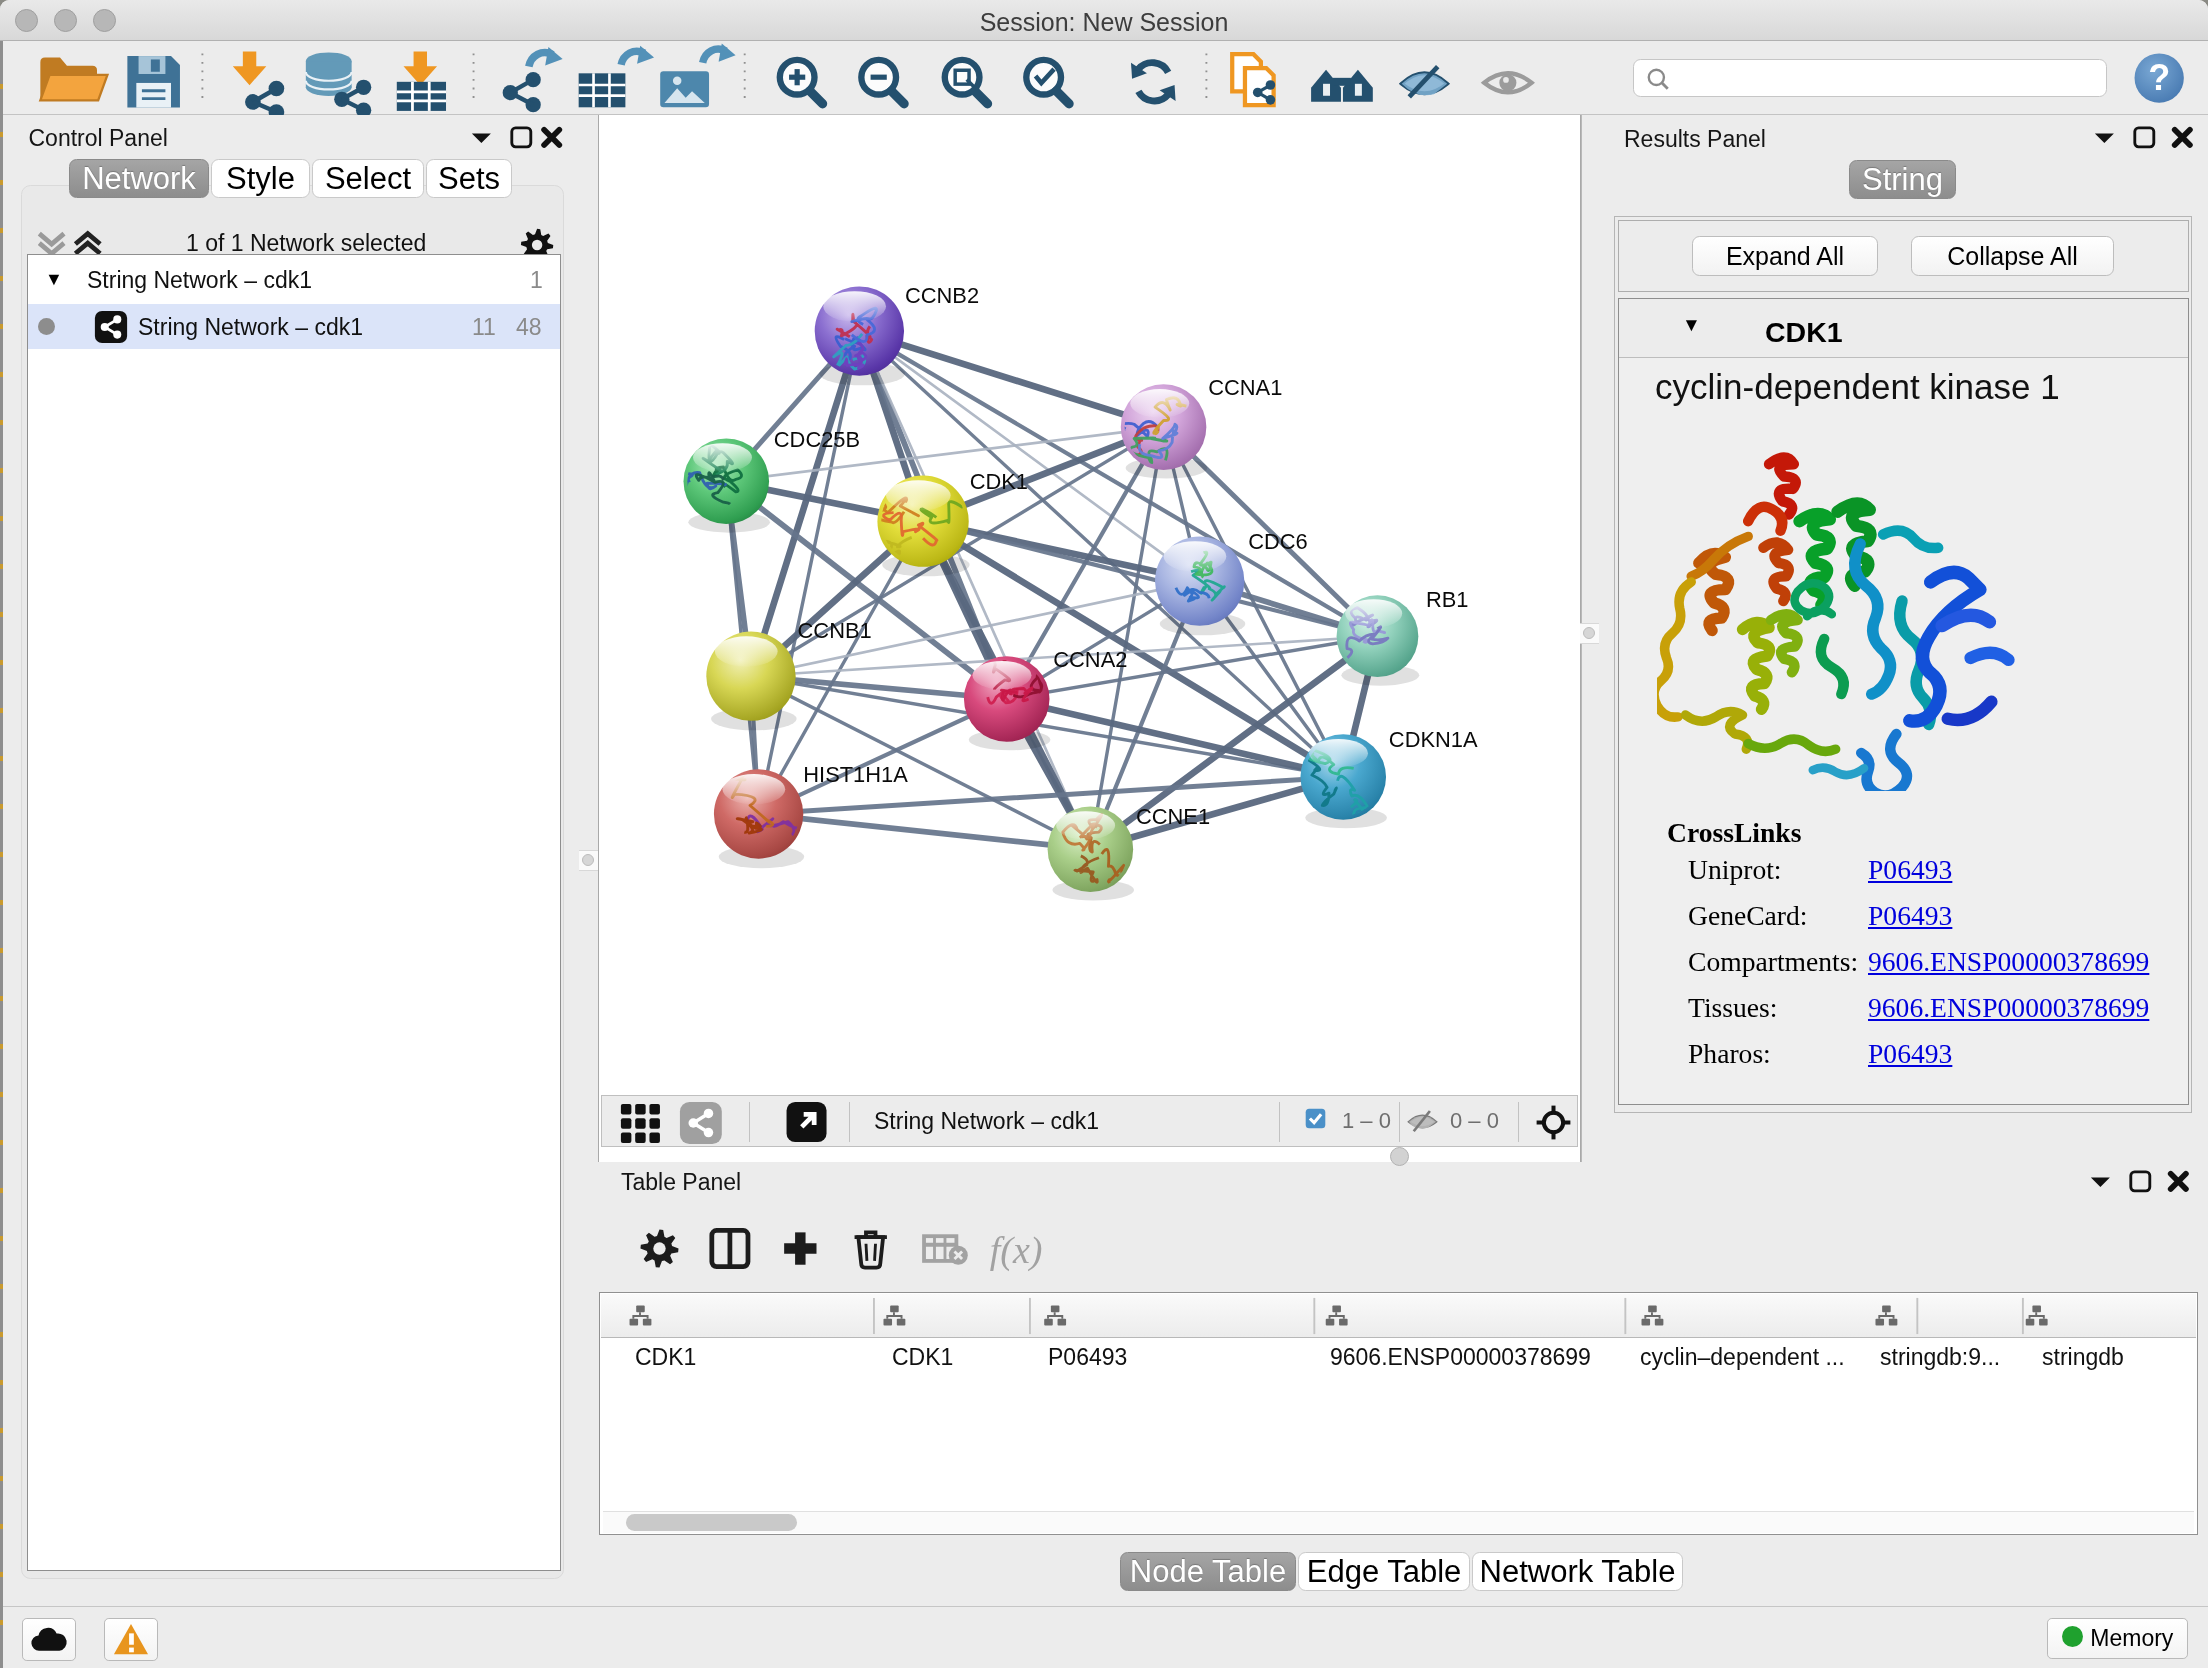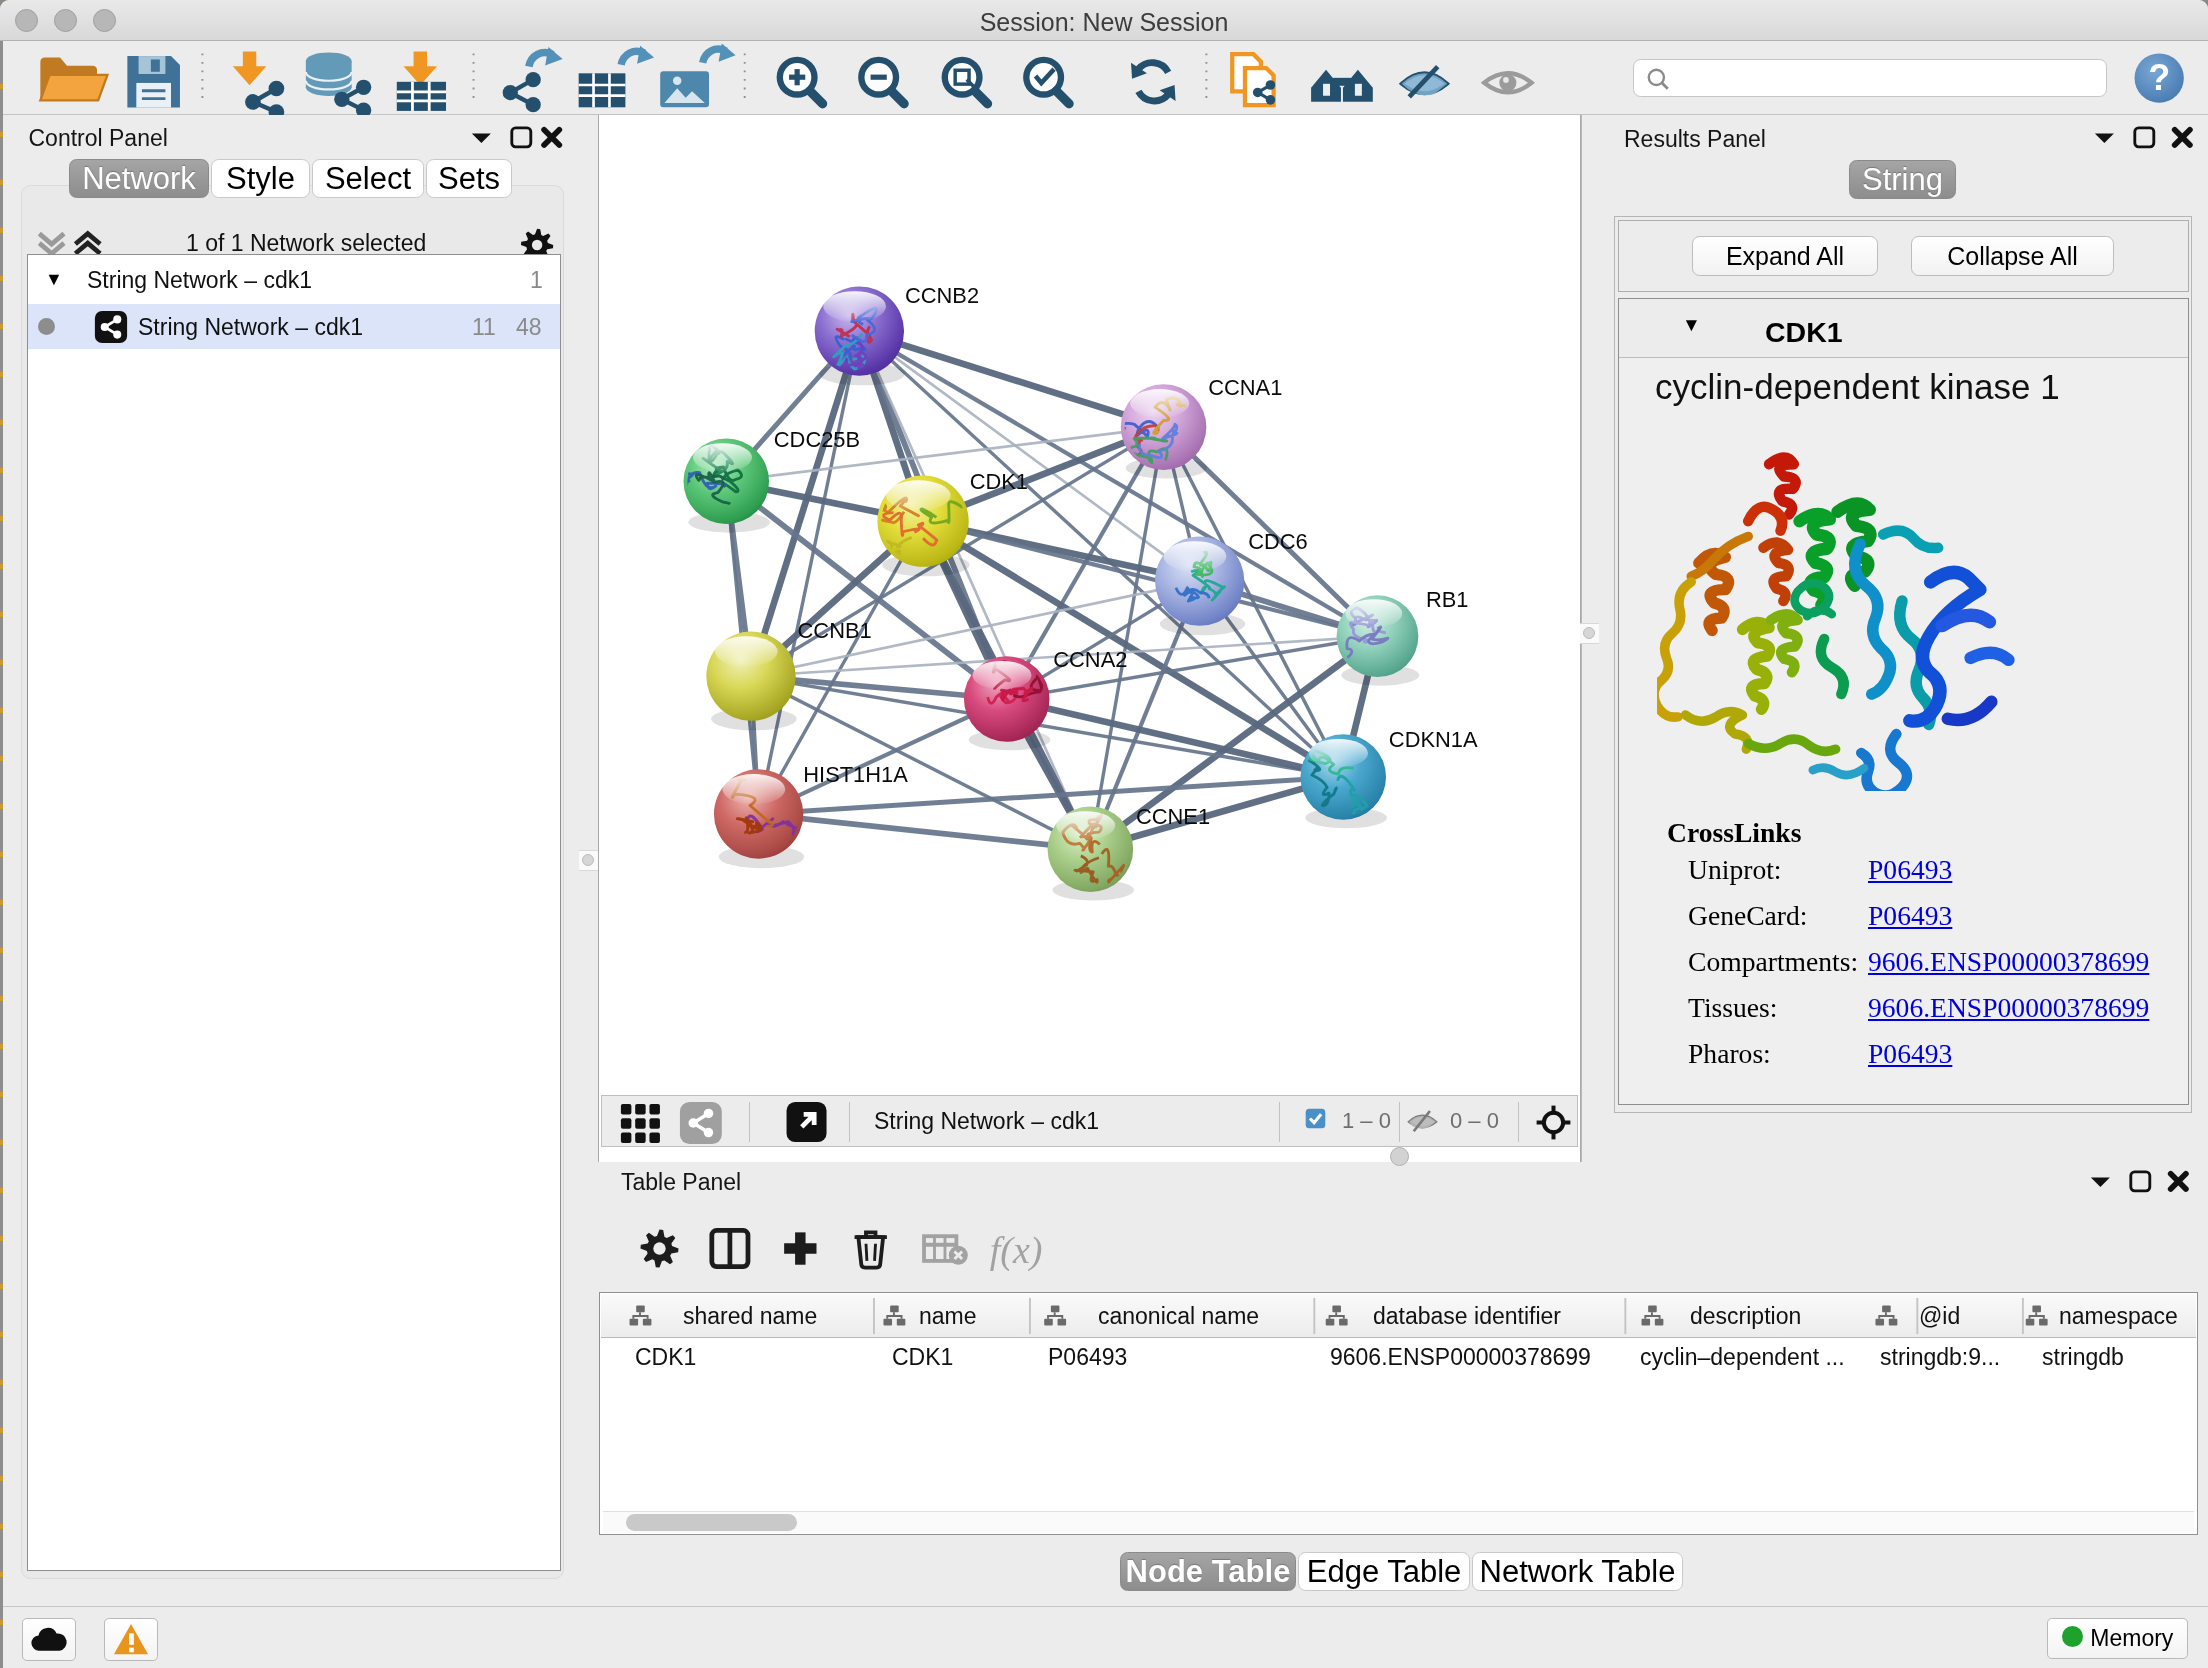--- a/index.html
+++ b/index.html
@@ -707,29 +707,20 @@
       <rect x="-22" y="-13" width="34" height="26" fill="none" stroke="#a2a2a2" stroke-width="4"></rect>
       <line x1="-22" y1="-4" x2="12" y2="-4" stroke="#a2a2a2" stroke-width="4"></line>
       <line x1="-11" y1="-13" x2="-11" y2="13" stroke="#a2a2a2" stroke-width="3"></line>
         <line x1="0" y1="-13" x2="0" y2="13" stroke="#a2a2a2" stroke-width="3"></line>
       <circle cx="14" cy="7" r="10" fill="#a2a2a2"></circle>
         <path d="M10,3 l8,8 M18,3 l-8,8" stroke="#ececec" stroke-width="3"></path>
     </g>
     <text x="380" y="45" font-family="Liberation Serif, serif" font-style="italic" font-size="40" fill="#a2a2a2">f(x)</text>
   </svg>
   <div style="position:absolute;left:601px;top:1294px;width:1595px;height:44px;background:linear-gradient(#fafafa,#ececec);border-bottom:1px solid #b8b8b8;"></div>
-  <div style="position:absolute;left:601px;top:1294px;width:1595px;height:44px;font-size:23px;color:#111;">
-    <span style="position:absolute;left:82px;top:8.6px;">shared name</span>
-    <span style="position:absolute;left:318px;top:8.6px;">name</span>
-    <span style="position:absolute;left:497px;top:8.6px;">canonical name</span>
-    <span style="position:absolute;left:772px;top:8.6px;">database identifier</span>
-    <span style="position:absolute;left:1089px;top:8.6px;">description</span>
-    <span style="position:absolute;left:1318px;top:8.6px;">@id</span>
-    <span style="position:absolute;left:1458px;top:8.6px;">namespace</span>
-  </div>
   <svg style="position:absolute;left:601px;top:1294px;" width="1595" height="44" viewBox="0 0 1677 46">
     <g stroke="#c4c4c4" stroke-width="2">
         <line x1="287" y1="4" x2="287" y2="42"></line>
         <line x1="451" y1="4" x2="451" y2="42"></line>
         <line x1="750" y1="4" x2="750" y2="42"></line>
         <line x1="1077" y1="4" x2="1077" y2="42"></line>
         <line x1="1384" y1="4" x2="1384" y2="42"></line>
         <line x1="1495" y1="4" x2="1495" y2="42"></line>
       </g>
     <g fill="#6a6a6a">
@@ -782,21 +773,21 @@
     <span style="position:absolute;left:291px;top:5.7px;">CDK1</span>
     <span style="position:absolute;left:447px;top:5.7px;">P06493</span>
     <span style="position:absolute;left:729px;top:5.7px;">9606.ENSP00000378699</span>
     <span style="position:absolute;left:1039px;top:5.7px;">cyclin–dependent ...</span>
     <span style="position:absolute;left:1279px;top:5.7px;">stringdb:9...</span>
     <span style="position:absolute;left:1441px;top:5.7px;">stringdb</span>
   </div>
   <div style="position:absolute;left:603px;top:1511px;width:1591px;height:22px;background:#fafafa;border-top:1px solid #e0e0e0;">
     <div style="position:absolute;left:23px;top:1.9px;width:171px;height:17px;background:#c9c9c9;border-radius:8.6px;"></div>
   </div>
-  <div class="tab sel" style="left:1120px; top:1552px; width:176px;font-weight:bold;">Node Table</div>
+  <div class="tab sel" style="left:1120px; top:1552px; width:176px;">Node Table</div>
   <div class="tab" style="left:1298px; top:1552px; width:172px;">Edge Table</div>
   <div class="tab" style="left:1472px; top:1552px; width:211px;">Network Table</div>
 
   <div style="position:absolute;left:1580px;top:623px;width:19px;height:21px;background:#fafafa;border-top:1px solid #d8d8d8;border-bottom:1px solid #d8d8d8;"></div>
   <div style="position:absolute;left:1583px;top:627px;width:12.4px;height:12.4px;border-radius:50%;background:#d6d6d6;border:1px solid #bcbcbc;"></div>
   <div style="position:absolute;left:579px;top:850px;width:19px;height:21px;background:#fafafa;border-top:1px solid #d8d8d8;border-bottom:1px solid #d8d8d8;"></div>
   <div style="position:absolute;left:582px;top:854px;width:12.4px;height:12.4px;border-radius:50%;background:#d6d6d6;border:1px solid #bcbcbc;"></div>
   <div style="position:absolute;left:1390px;top:1147px;width:19px;height:19px;border-radius:50%;background:#d2d2d2;border:1px solid #b2b2b2;"></div>
   <div id="statusbar">
     <div class="sbtn" style="left:22px; top:11.4px; width:54px; height:43px;"></div>

